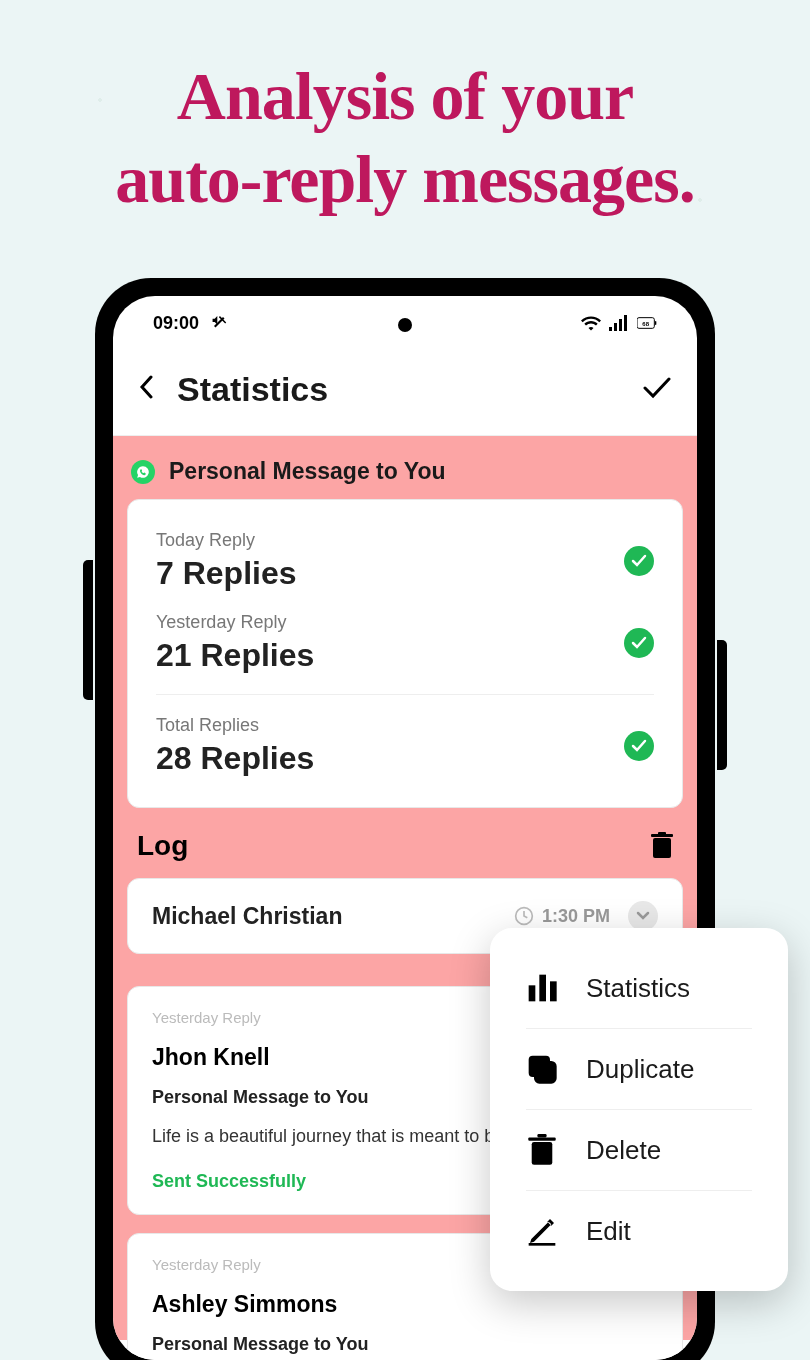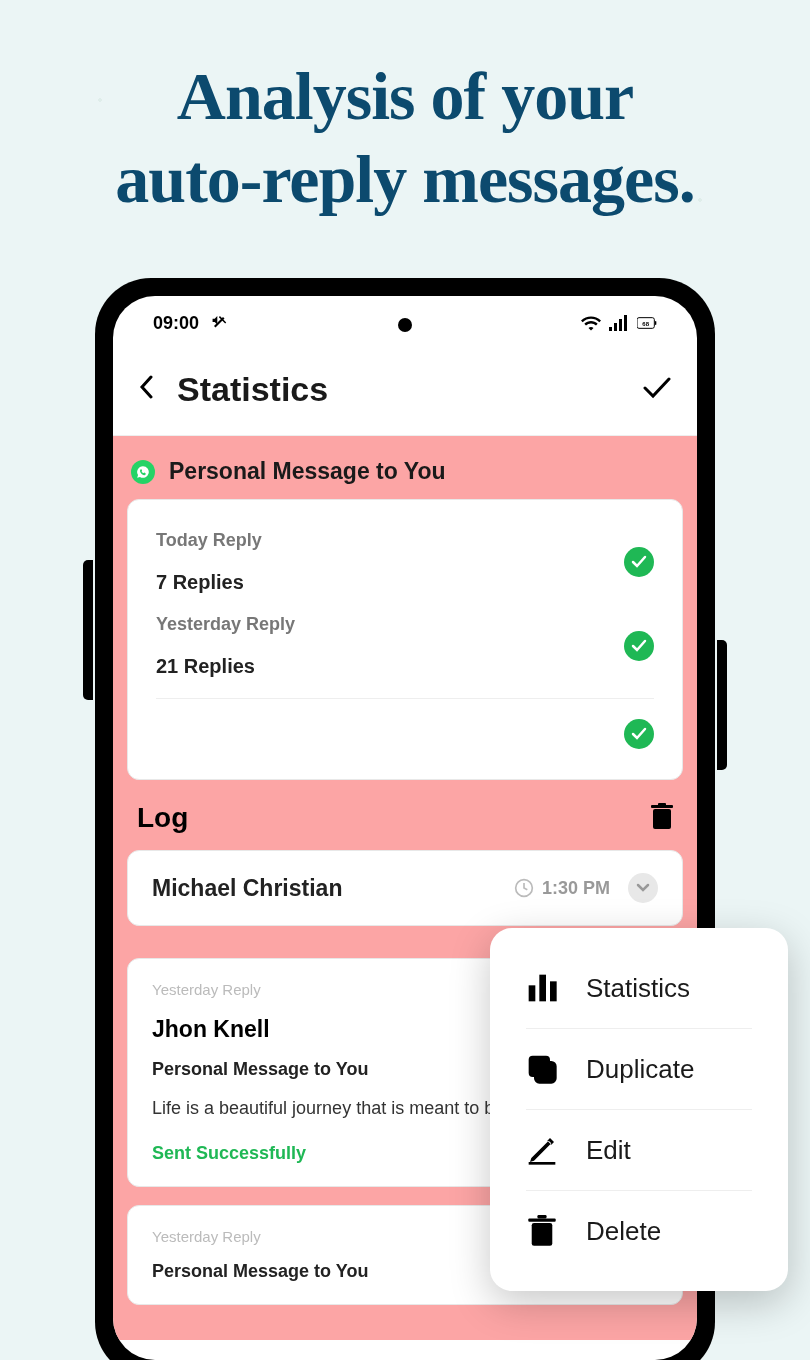--- a/index.html
+++ b/index.html
@@ -23,21 +23,21 @@
 
 .headline {
   position: absolute;
   top: 55px;
   left: 0; right: 0;
   text-align: center;
   font-family: Georgia, "Times New Roman", serif;
   font-weight: 900;
   font-size: 68px;
   line-height: 1.22;
-  color: #0c4a6e;
+  color: #be185d;
   letter-spacing: -1px;
 }
 
 .phone {
   position: absolute;
   top: 278px;
   left: 95px;
   width: 620px;
   height: 1100px;
   background: #000;
@@ -108,32 +108,32 @@
   background: #fff;
   border: 1px solid #e8e8e8;
   border-radius: 12px;
   padding: 20px 28px;
 }
 .stat-row {
   display: flex; align-items: center;
   padding: 10px 0;
 }
 .stat-divider { border-top: 1px solid #eee; margin: 10px 0; }
-.stat-label { font-size: 18px; color: #777; font-weight: bold; }
-.stat-value { font-size: 20px; font-weight: 700; color: #222; margin-top: 20px;}
+.stat-label { font-size: 18px; color: #777; }
+.stat-value { font-size: 32px; font-weight: 700; color: #222; margin-top: 4px;}
 .stat-check {
   margin-left: auto;
   width: 30px; height: 30px;
   background: #1fb855;
   border-radius: 50%;
   display: flex; align-items: center; justify-content: center;
 }
 
 .log-header {
-  display: flex; align-items: center;
+  display: flex; align-items: flex-end;
   padding: 22px 10px 16px 10px;
 }
 .log-title { font-size: 28px; font-weight: 700; }
 .trash-btn { margin-left: auto; }
 
 .log-item {
   background: #fff;
   border: 1px solid #e8e8e8;
   border-radius: 12px;
   padding: 22px 24px;
@@ -265,20 +265,24 @@
             <div class="stat-value">21 Replies</div>
           </div>
           <div class="stat-check">
               <svg width="16" height="14" viewBox="0 0 16 14">
                 <path d="M2 7l4 4L14 2" stroke="#fff" stroke-width="2.5" fill="none" stroke-linecap="round"></path>
               </svg>
             </div>
         </div>
         <div class="stat-divider"></div>
         <div class="stat-row">
+          <div>
+            <div class="stat-label">Total Replies</div>
+            <div class="stat-value">28 Replies</div>
+          </div>
           <div class="stat-check">
               <svg width="16" height="14" viewBox="0 0 16 14">
                 <path d="M2 7l4 4L14 2" stroke="#fff" stroke-width="2.5" fill="none" stroke-linecap="round"></path>
               </svg>
             </div>
         </div>
       </div>
 
       <div class="log-header">
         <span class="log-title">Log</span>
@@ -310,20 +314,21 @@
       <div class="log-card">
         <div class="log-badge">Yesterday Reply</div>
         <div class="log-person">Jhon Knell</div>
         <div class="log-subject">Personal Message to You</div>
         <div class="log-body">Life is a beautiful journey that is meant to be</div>
         <div class="log-status">Sent Successfully</div>
       </div>
 
       <div class="log-card">
         <div class="log-badge">Yesterday Reply</div>
+        <div class="log-person">Ashley Simmons</div>
         <div class="log-subject">Personal Message to You</div>
       </div>
 
     </div>
   </div>
 </div>
 
 <div class="popup">
   <div class="popup-item">
     <svg class="popup-icon" viewBox="0 0 24 24" fill="#000">
@@ -335,27 +340,27 @@
   </div>
   <div class="popup-item">
     <svg class="popup-icon" viewBox="0 0 24 24" fill="#000">
         <rect x="2" y="2" width="16" height="16" rx="3"></rect>
         <rect x="7" y="7" width="15" height="15" rx="3" fill="#fff" stroke="#000" stroke-width="2"></rect>
         <rect x="7" y="7" width="15" height="15" rx="3"></rect>
       </svg>
     <span>Duplicate</span>
   </div>
   <div class="popup-item">
-    <svg class="popup-icon" viewBox="0 0 24 24" fill="#000">
-        <path d="M3 21l3-1 13-13-2-2L4 18l-1 3zM18 3l3 3-2 2-3-3 2-2z"></path>
-        <rect x="2" y="21" width="20" height="2"></rect>
-      </svg>
-    <span>Edit</span>
-  </div>
-  <div class="popup-item">
     <svg class="popup-icon" viewBox="0 0 24 28" fill="#000">
         <rect x="3" y="7" width="18" height="20" rx="2"></rect>
         <rect x="0" y="3" width="24" height="3" rx="1"></rect>
         <rect x="8" y="0" width="8" height="3" rx="1"></rect>
       </svg>
     <span>Delete</span>
   </div>
+  <div class="popup-item">
+    <svg class="popup-icon" viewBox="0 0 24 24" fill="#000">
+        <path d="M3 21l3-1 13-13-2-2L4 18l-1 3zM18 3l3 3-2 2-3-3 2-2z"></path>
+        <rect x="2" y="21" width="20" height="2"></rect>
+      </svg>
+    <span>Edit</span>
+  </div>
 </div>
 
 </body></html>

